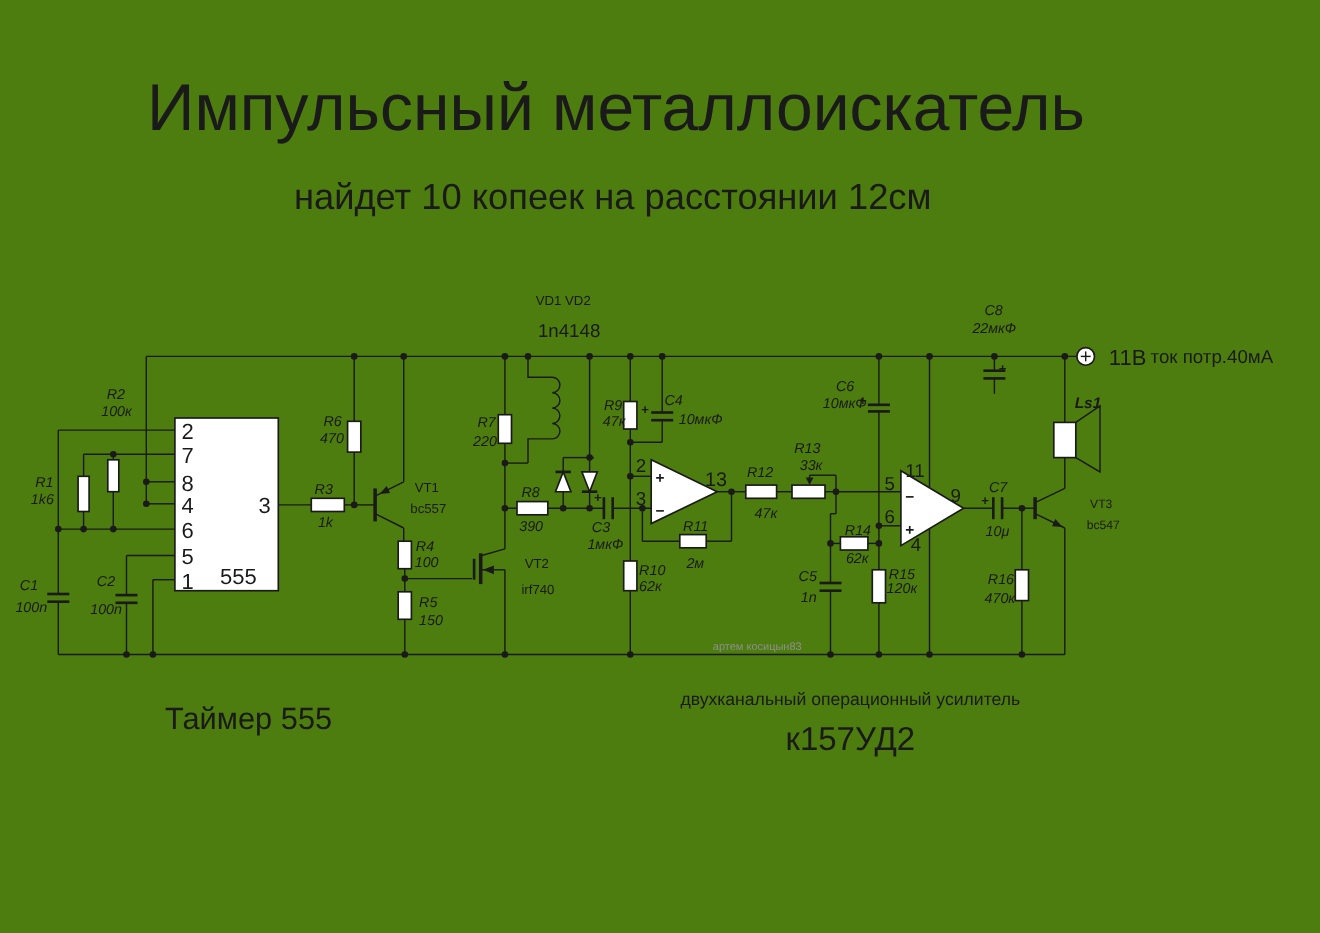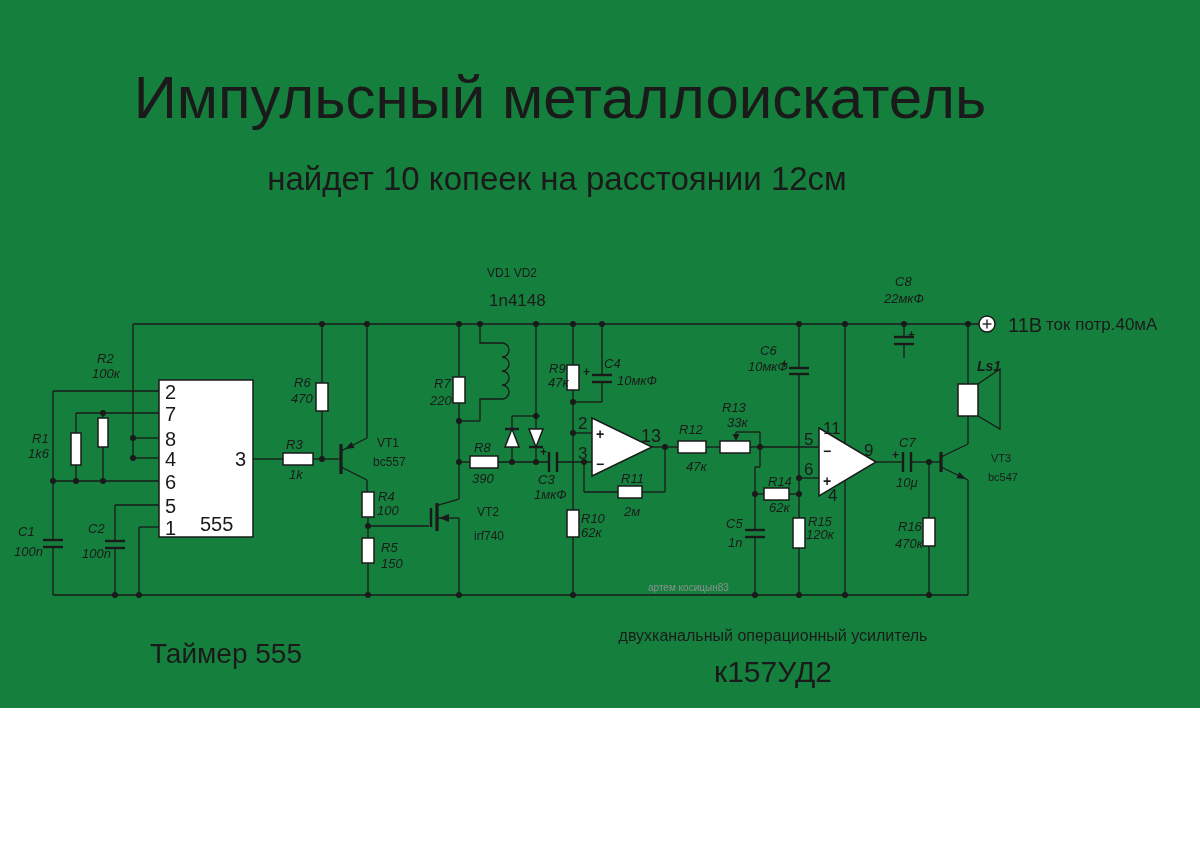--- a/index.html
+++ b/index.html
@@ -1,16 +1,16 @@
 <!DOCTYPE html>
 <html><head>
 <meta charset="utf-8">
 <style>
   html,body{margin:0;padding:0;background:#fff;}
-  #page{position:relative;width:1200px;height:708px;background:#15803d;overflow:hidden;
+  #page{position:relative;width:1200px;height:848px;background:#4d7c0f;overflow:hidden;
         font-family:"Liberation Sans", sans-serif;}
   svg{position:absolute;left:0;top:0;}
   svg text{fill:#1a1a1a;}
   .wire{stroke:#1a1a1a;stroke-width:1.3;fill:none;}
   .sym{stroke:#1a1a1a;stroke-width:1.5;fill:#ffffff;}
   .plate{stroke:#1a1a1a;stroke-width:2.4;fill:none;}
   .bar{stroke:#1a1a1a;stroke-width:3.2;fill:none;}
   .gatebar{stroke:#1a1a1a;stroke-width:2.4;fill:none;}
   .dot{fill:#1a1a1a;stroke:none;}
   .arrow{fill:#1a1a1a;stroke:none;}

